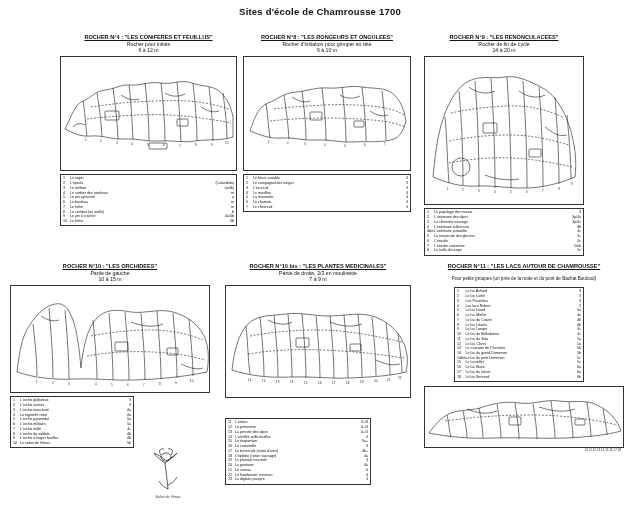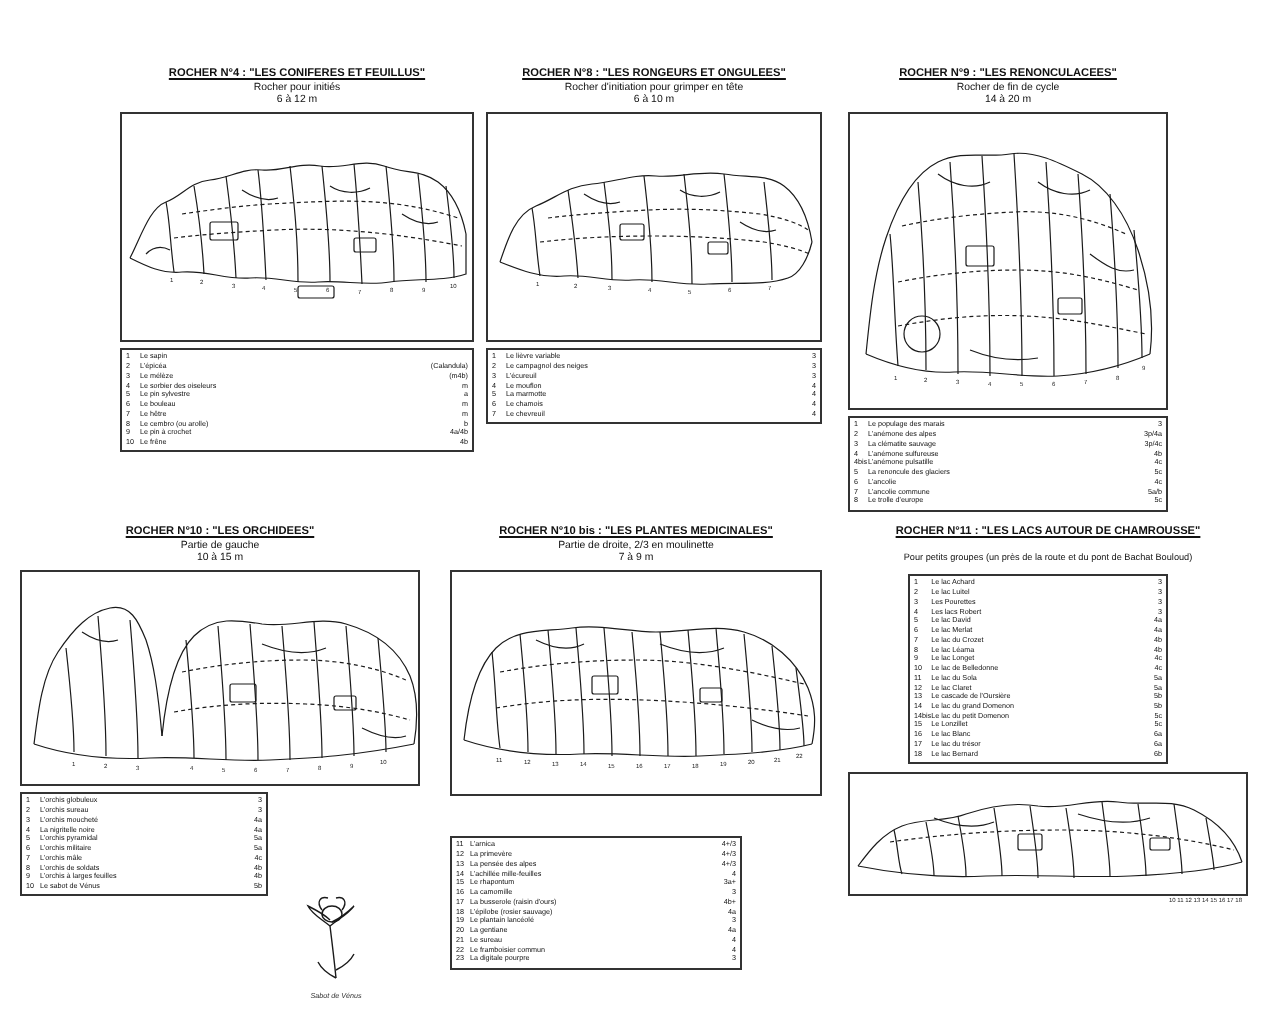--- a/index.html
+++ b/index.html
@@ -36,20 +36,21 @@
   .legend td.grade{width:14px;text-align:right;}
   .note{font-size:4.6px;text-align:center;line-height:1.3;}
   .flower-cap{font-size:3.6px;text-align:center;font-style:italic;color:#333;}
   .bottom-scale{font-size:3px;text-align:right;padding-right:3px;color:#222;}
 </style>
 </head>
 <body>
 
 <div class="page">
 
+  <div class="page-title">Sites d'école de Chamrousse 1700</div>
 
   <div class="panel" style="left:60px;top:34px;width:177px;">
     <div class="panel-head">
       <div class="panel-title">ROCHER N°4 : "LES CONIFERES ET FEUILLUS"</div>
       <div class="panel-sub">Rocher pour initiés</div>
       <div class="panel-sub2">6 à 12 m</div>
     </div>
     <div class="topo" style="height:113px;margin-top:2px;">
       <svg width="177" height="113" viewBox="0 0 177 113">
         <g stroke="#1a1a1a" fill="none" stroke-width="0.6">

